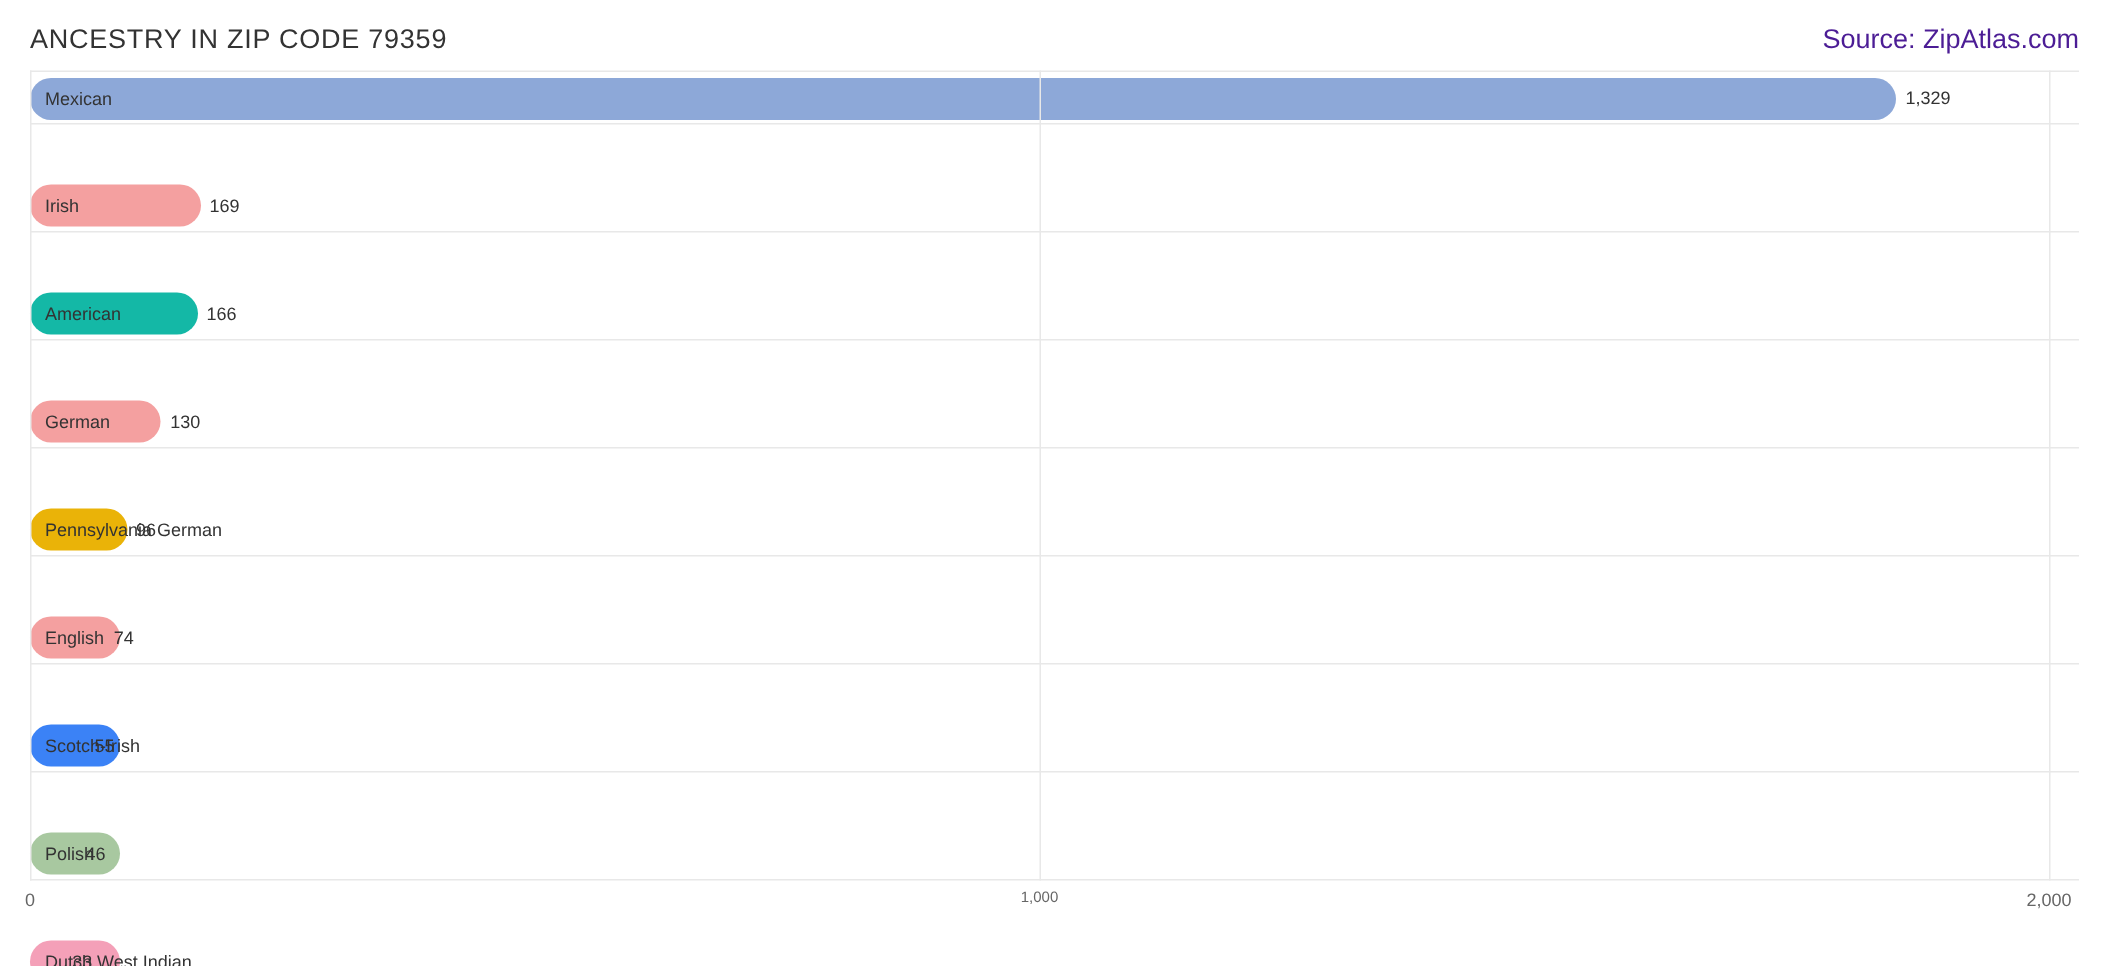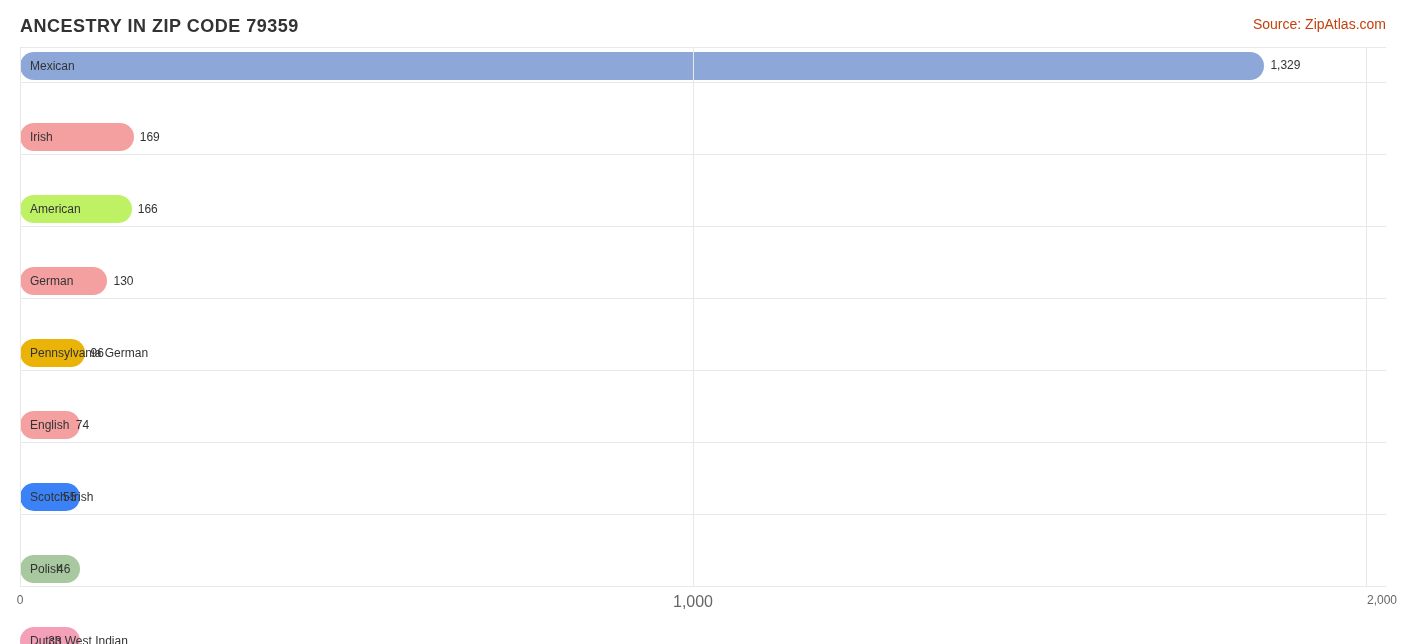--- a/index.html
+++ b/index.html
@@ -11,31 +11,31 @@
       overflow: hidden;
     }
     .chart-container {
       width: 1406px;
       height: 644px;
       padding: 16px 20px 40px 20px;
       position: relative;
     }
     .chart-title {
       font-size: 18px;
-      font-weight: 700;
+      font-weight: 400;
       color: #333;
       letter-spacing: 0.5px;
       margin-bottom: 10px;
     }
     .source-label {
       position: absolute;
       top: 16px;
       right: 20px;
-      font-size: 14px;
-      color: #c2410c;
+      font-size: 18px;
+      color: #4c1d95;
     }
     .chart-area {
       position: relative;
       width: 100%;
       height: calc(100% - 50px);
       margin-top: 8px;
     }
     .bars-section {
       position: absolute;
       left: 0;
@@ -129,21 +129,21 @@
         <div class="bar-row" style="top: 36px; position: relative;">
           <div class="bar-wrapper" style="--bar-width: 113.73700000000001px; left: 0px; width: 113.737px;">
             <div class="bar" style="width: 113.737px; background-color: rgb(244, 160, 160);">
               <span class="bar-label">Irish</span>
             </div>
           </div>
           <span class="bar-value" style="left: 119.737px; top: 50%; transform: translateY(-50%); position: absolute;">169</span>
         </div>
         <div class="bar-row" style="top: 72px; position: relative;">
           <div class="bar-wrapper" style="--bar-width: 111.718px; left: 0px; width: 111.718px;">
-            <div class="bar" style="width: 111.718px; background-color: #bef264;">
+            <div class="bar" style="width: 111.718px; background-color: #14b8a6;">
               <span class="bar-label">American</span>
             </div>
           </div>
           <span class="bar-value" style="left: 117.718px; top: 50%; transform: translateY(-50%); position: absolute;">166</span>
         </div>
         <div class="bar-row" style="top: 108px; position: relative;">
           <div class="bar-wrapper" style="--bar-width: 87.49000000000001px; left: 0px; width: 87.49px;">
             <div class="bar" style="width: 87.49px; background-color: rgb(244, 160, 160);">
               <span class="bar-label">German</span>
             </div>
@@ -188,18 +188,18 @@
               <span class="bar-label">Dutch West Indian</span>
             </div>
           </div>
           <span class="bar-value" style="left: 28.209px; top: 50%; transform: translateY(-50%); position: absolute;">33</span>
         </div>
         <div class="grid-line" style="position: absolute; left: 0px; top: 0px; bottom: 30px; width: 1px; background: rgb(232, 232, 232);"></div>
         <div class="grid-line" style="position: absolute; left: 673px; top: 0px; bottom: 30px; width: 1px; background: rgb(232, 232, 232);"></div>
         <div class="grid-line" style="position: absolute; left: 1346px; top: 0px; bottom: 30px; width: 1px; background: rgb(232, 232, 232);"></div>
         <div class="x-axis" style="position: absolute; bottom: 0px; left: 0px; right: 0px; height: 30px; display: block;">
           <span class="x-tick" style="position: absolute; left: 0px; top: 6px; transform: translateX(-50%); font-size: 12px; color: rgb(102, 102, 102);">0</span>
-          <span class="x-tick" style="position: absolute; left: 673px; top: 6px; transform: translateX(-50%); font-size: 16px; color: rgb(102, 102, 102);">1,000</span>
-          <span class="x-tick" style="position: absolute; left: 1346px; top: 6px; transform: translateX(-50%); font-size: 12px; color: rgb(102, 102, 102); margin-left: 16px;">2,000</span>
+          <span class="x-tick" style="position: absolute; left: 673px; top: 6px; transform: translateX(-50%); font-size: 10px; color: rgb(102, 102, 102);">1,000</span>
+          <span class="x-tick" style="position: absolute; left: 1346px; top: 6px; transform: translateX(-50%); font-size: 12px; color: rgb(102, 102, 102);">2,000</span>
         </div>
       </div>
     </div>
 </div>
 
 </body></html>

